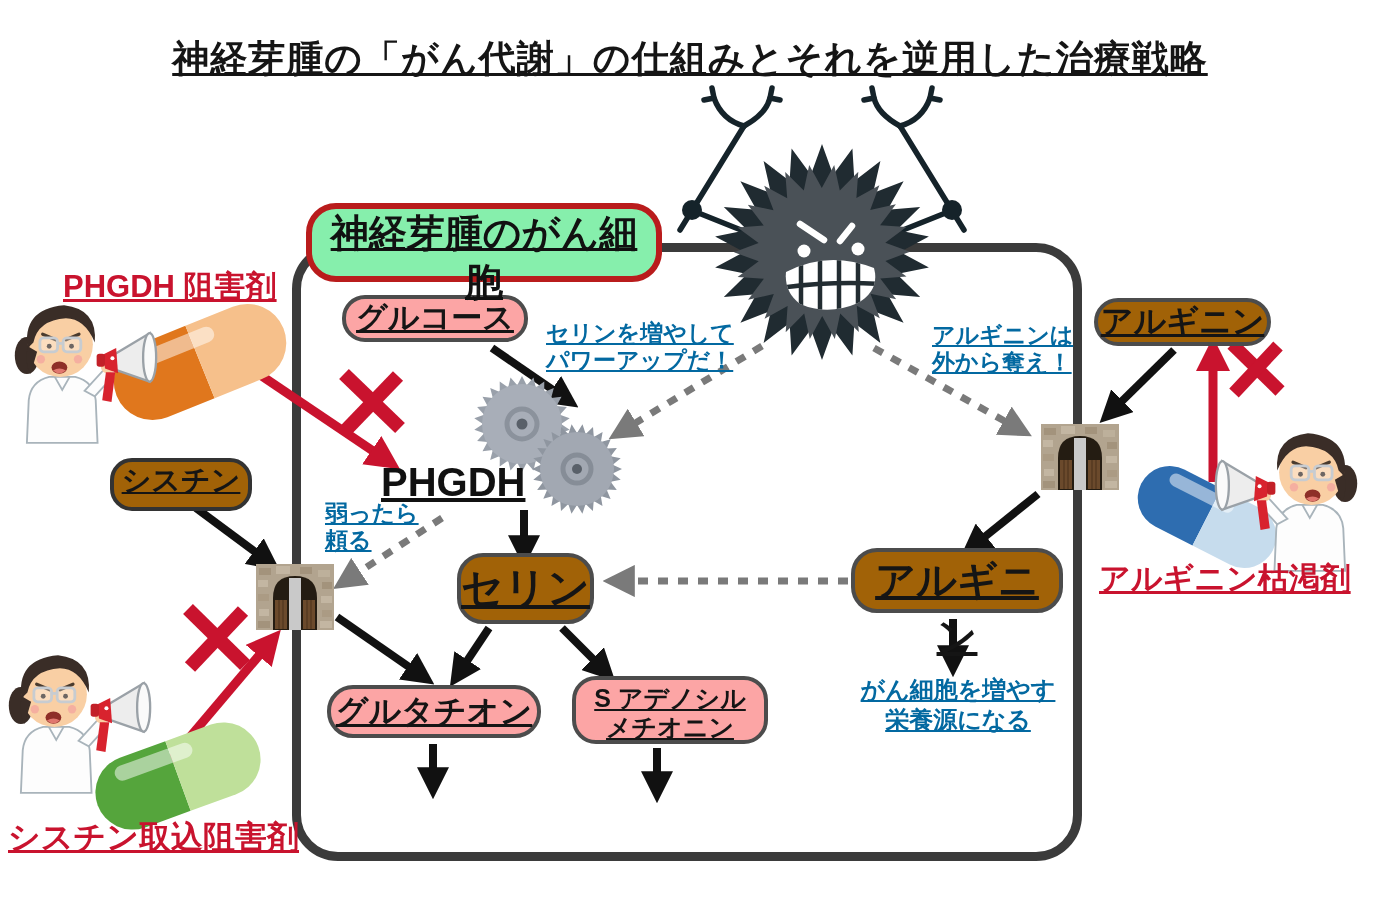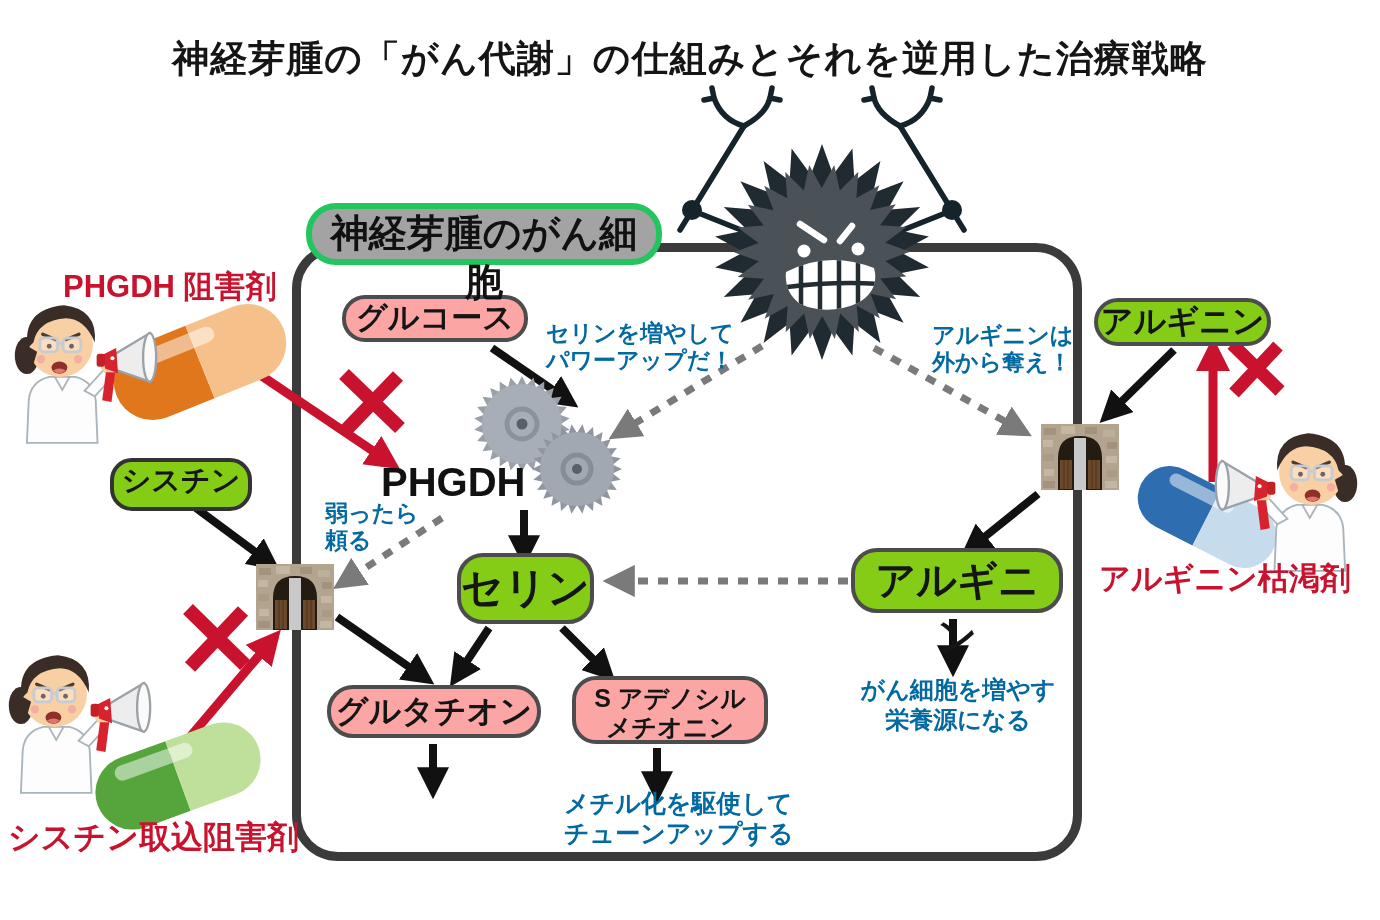--- a/index.html
+++ b/index.html
@@ -1,26 +1,26 @@
 <!DOCTYPE html>
 <html><head>
 <meta charset="utf-8">
 <style>
   html,body{margin:0;padding:0;background:#fff;}
   #canvas{position:relative;width:1380px;height:920px;overflow:hidden;background:#fff;
     font-family:"Liberation Sans","DejaVu Sans",sans-serif;color:#111;}
-  .abs{position:absolute;}
+  .abs{position:absolute;text-decoration:underline;}
   .ml{white-space:pre-line;}
   #title{left:0;top:34px;width:1380px;text-align:center;font-size:37px;font-weight:800;letter-spacing:1px;color:#151515;z-index:6;}
   #cellbox{left:292px;top:243px;width:790px;height:618px;border:9px solid #3b3b3b;border-radius:46px;background:#fff;box-sizing:border-box;z-index:1;}
-  #celllabel{left:306px;top:203px;width:356px;height:62px;background:#a3a3a3;border:6px solid #22c55e;border-radius:30px;
+  #celllabel{left:306px;top:203px;width:356px;height:79px;background:#86efac;border:6px solid #b91c1c;border-radius:30px;
     box-sizing:border-box;text-align:center;font-size:38px;font-weight:800;line-height:49px;z-index:5;}
   svg.layer{position:absolute;left:0;top:0;z-index:2;}
   .node{box-sizing:border-box;border:4px solid #4c4c4c;text-align:center;font-weight:800;color:#151515;z-index:3;}
-  .bright{background:#84cc16;}
+  .bright{background:#a16207;}
   .pale{background:#fca5a5;}
   .note{font-weight:800;color:#0369a1;z-index:4;line-height:1.16;}
   .redlabel{font-weight:800;color:#c9132e;z-index:4;}
   #n-glucose{left:342px;top:295px;width:186px;height:47px;border-radius:23px;font-size:31px;line-height:38px;}
   #n-cystine{left:110px;top:458px;width:142px;height:53px;border-radius:22px;font-size:29px;line-height:36px;border-color:#333;}
   #n-serine{left:457px;top:553px;width:137px;height:71px;border-radius:26px;font-size:42px;line-height:62px;}
   #n-arg-in{left:851px;top:548px;width:212px;height:65px;border-radius:26px;font-size:40px;line-height:56px;}
   #n-arg-out{left:1094px;top:298px;width:177px;height:48px;border-radius:24px;font-size:32px;line-height:39px;}
   #n-glut{left:327px;top:685px;width:214px;height:53px;border-radius:26px;font-size:32px;line-height:44px;}
   #n-sam{left:572px;top:676px;width:196px;height:68px;border-radius:24px;font-size:25px;line-height:29px;padding-top:4px;}
@@ -237,15 +237,13 @@
 
   <div id="sp-serine" class="abs note ml">セリンを増やして
 パワーアップだ！</div>
   <div id="sp-arg" class="abs note ml">アルギニンは
 外から奪え！</div>
 
   <div id="nt-rely" class="abs note ml">弱ったら
 頼る</div>
   <div id="nt-nutr" class="abs note ml">がん細胞を増やす
 栄養源になる</div>
-  <div id="nt-met" class="abs note ml">メチル化を駆使して
-チューンアップする</div>
 </div>
 
 </body></html>

